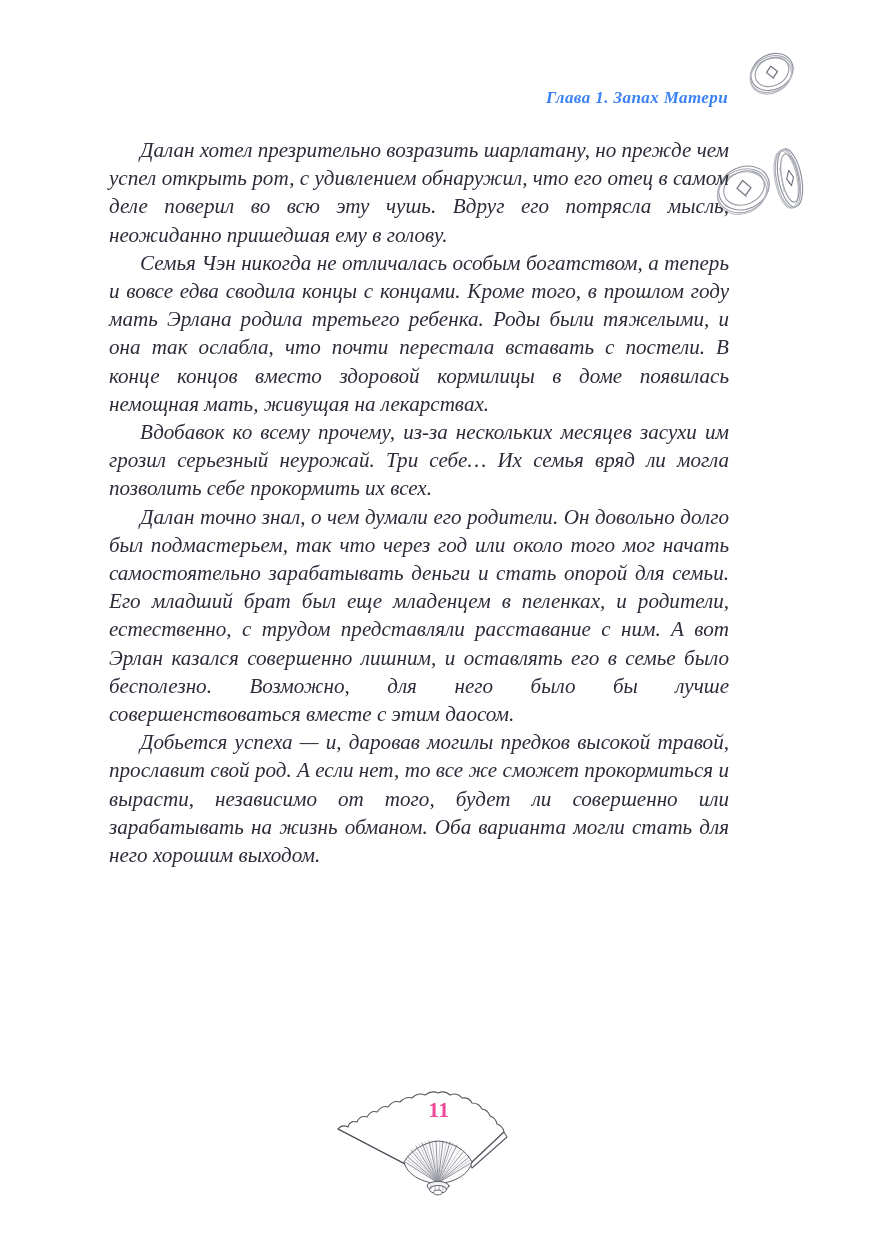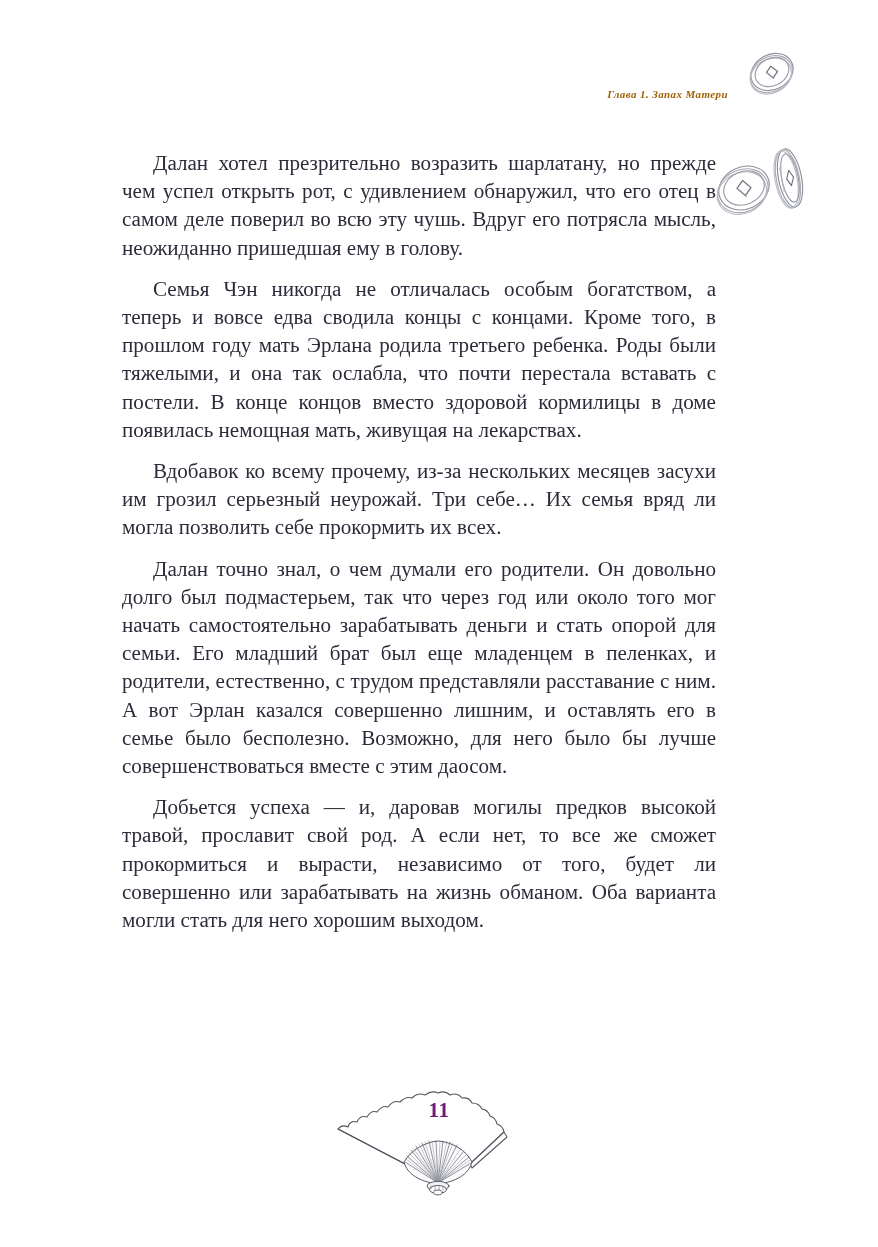--- a/index.html
+++ b/index.html
@@ -23,23 +23,23 @@
 
   
   #running-head {
     position: absolute;
     left: 109px;
     top: 88px;
     width: 619px;
     text-align: right;
     font-style: italic;
     font-weight: bold;
-    font-size: 11px;
+    font-size: 17px;
     letter-spacing: 0.4px;
-    color: #a16207;
+    color: #3b82f6;
     white-space: nowrap;
   }
 
   
   #coin-ornament {
     position: absolute;
     left: 712px;
     top: 28px;
     width: 150px;
     height: 200px;
@@ -54,22 +54,23 @@
     width: 620px;
     font-size: 21.1px;
     line-height: 28.2px;
     text-align: justify;
     text-justify: inter-word;
     -webkit-hyphens: auto;
     hyphens: auto;
     color: #2b2c39;
   }
   #body-text p {
-    margin: 13px;
+    margin: 0;
     text-indent: 31px;
+    font-style: italic;
   }
 
   
   #page-footer {
     position: absolute;
     left: 0;
     top: 1082px;
     width: 878px;
     height: 120px;
   }
@@ -82,21 +83,21 @@
   }
   #page-number {
     position: absolute;
     left: 0;
     top: 16px;
     width: 878px;
     text-align: center;
     font-weight: bold;
     font-size: 21px;
     letter-spacing: 0.5px;
-    color: #701a75;
+    color: #ec4899;
   }
 </style>
 </head>
 <body>
 
 <div id="page">
 
   <div id="running-head">Глава 1. Запах Матери</div>
 
   <div id="coin-ornament">

